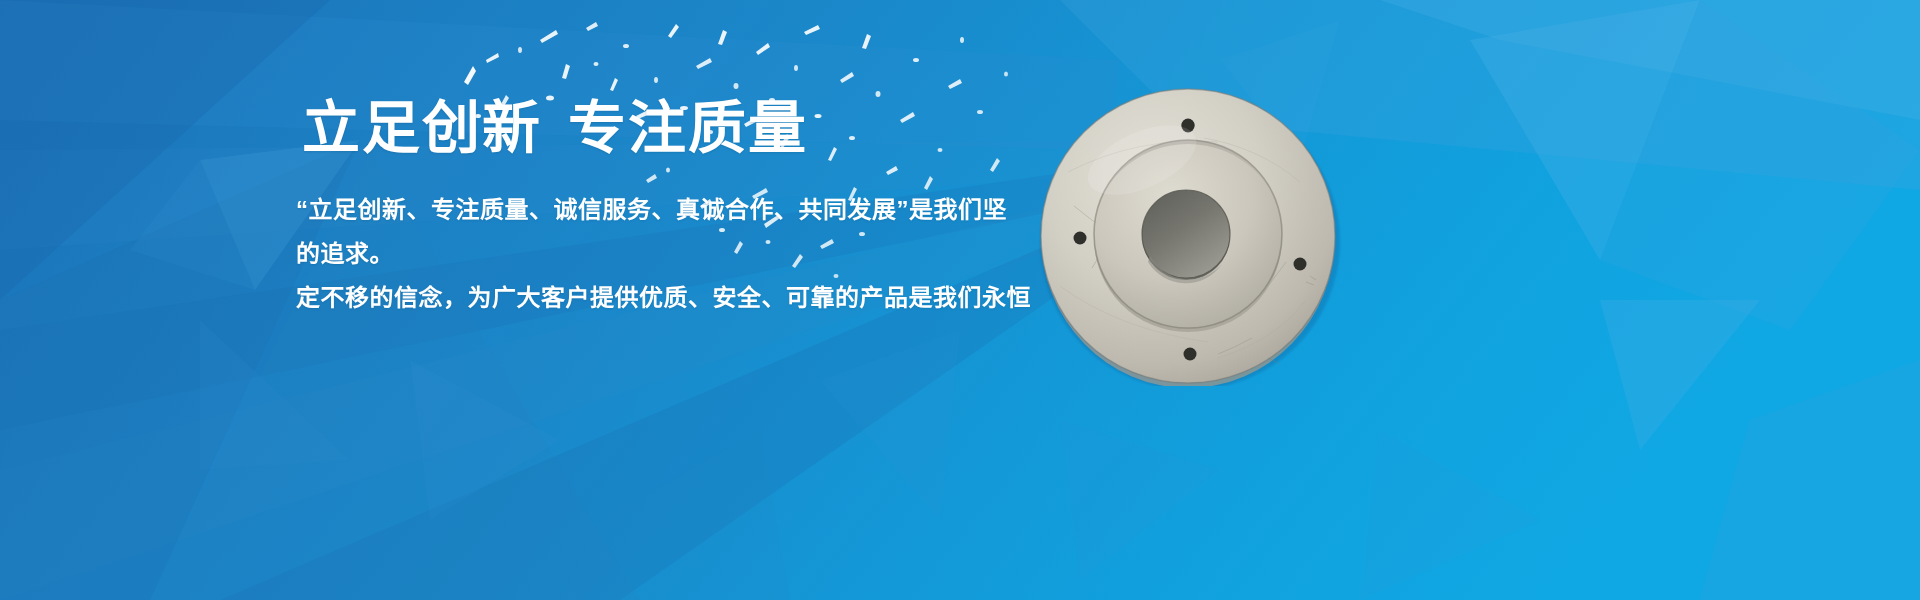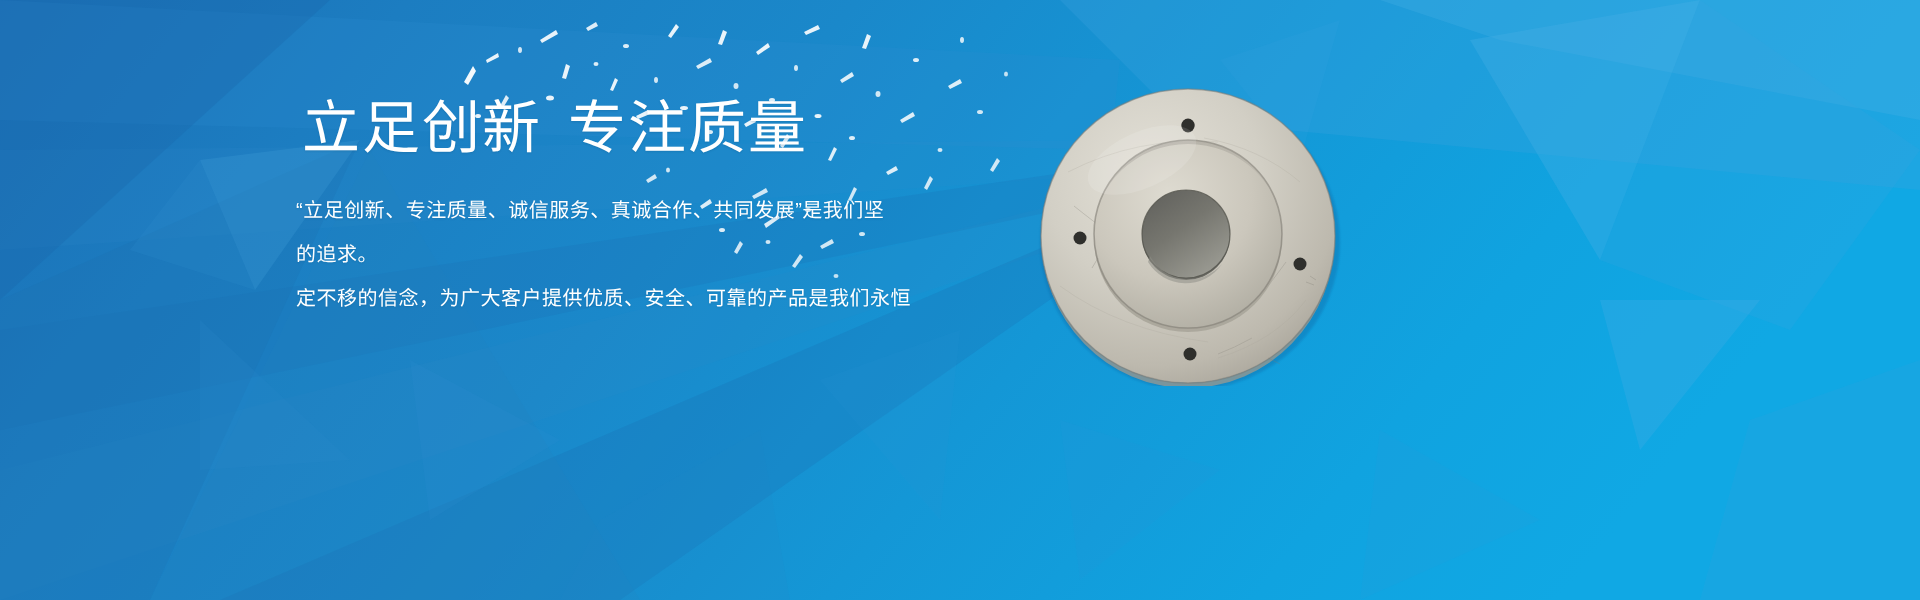--- a/index.html
+++ b/index.html
@@ -15,31 +15,31 @@
   }
 
   
   .facets{position:absolute;inset:0;width:100%;height:100%;pointer-events:none;}
 
   
   .copy{
     position:absolute;left:296px;top:96px;width:700px;z-index:6;
   }
   .headline{
-    font-size:58px;line-height:64px;font-weight:normal;color:#ffffff;
+    font-size:58px;line-height:64px;font-weight:bold;color:#ffffff;
     letter-spacing:2px;white-space:nowrap;
     margin:0 0 0 6px;
     text-shadow:0 1px 2px rgba(8,60,100,.18);
   }
   .headline .gap{display:inline-block;width:26px;}
 
   .body-copy{
     margin-top:28px;
-    font-size:20px;line-height:44px;color:#ffffff;
-    letter-spacing:.5px;font-weight:normal;
+    font-size:24px;line-height:44px;color:#ffffff;
+    letter-spacing:.5px;font-weight:bold;
     text-shadow:0 1px 2px rgba(8,60,100,.16);
     width:660px;
   }
   .body-copy p{margin:0;white-space:nowrap;}
 
   
   .splatter{position:absolute;left:400px;top:20px;width:640px;height:300px;z-index:5;pointer-events:none;}
 
   
   .product{

